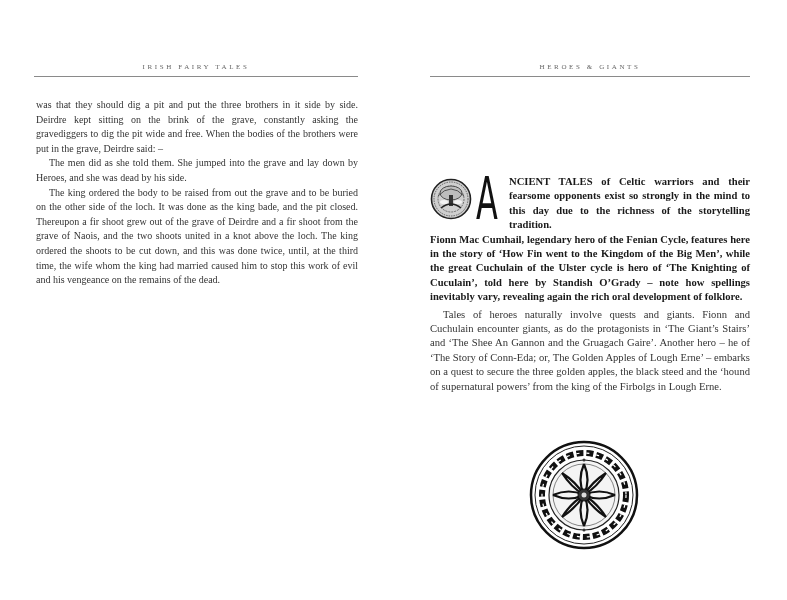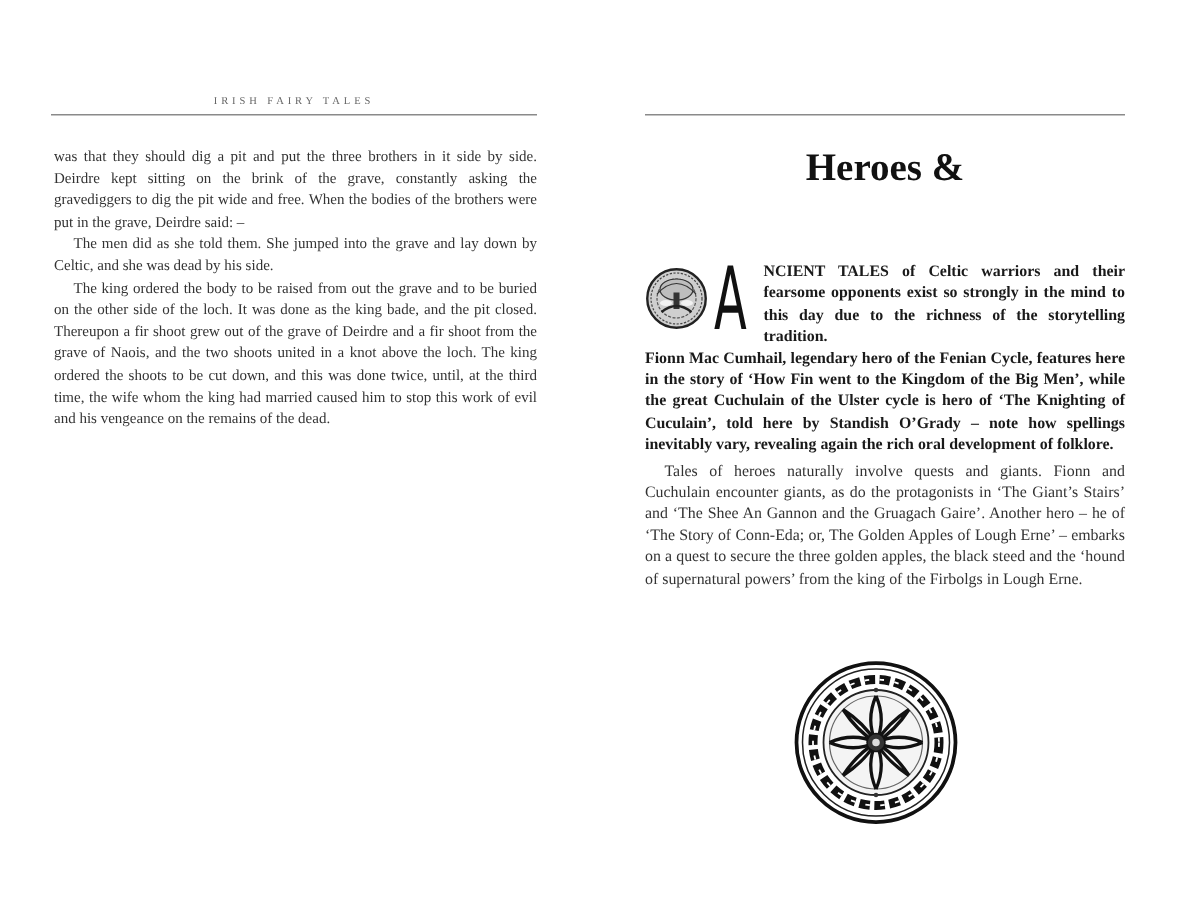--- a/index.html
+++ b/index.html
@@ -54,32 +54,32 @@
 </style>
 </head>
 <body>
 
 <div class="page page-left">
   <div class="running-head">IRISH FAIRY TALES</div>
   <div class="rule"></div>
 
   <div class="body-text">
     <p class="para">was that they should dig a pit and put the three brothers in it side by side. Deirdre kept sitting on the brink of the grave, constantly asking the gravediggers to dig the pit wide and free. When the bodies of the brothers were put in the grave, Deirdre said: –</p>
-    <p class="para indent">The men did as she told them. She jumped into the grave and lay down by Celtic, and she was dead by his side.</p>
+    <p class="para indent">The men did as she told them. She jumped into the grave and lay down by Heroes, and she was dead by his side.</p>
     <p class="para indent">The king ordered the body to be raised from out the grave and to be buried on the other side of the loch. It was done as the king bade, and the pit closed. Thereupon a fir shoot grew out of the grave of Deirdre and a fir shoot from the grave of Naois, and the two shoots united in a knot above the loch. The king ordered the shoots to be cut down, and this was done twice, until, at the third time, the wife whom the king had married caused him to stop this work of evil and his vengeance on the remains of the dead.</p>
   </div>
 
   <div class="page-number">70</div>
 </div>
 
 <div class="page page-right">
+  <div class="running-head">HEROES &amp; GIANTS</div>
   <div class="rule"></div>
 
   <div class="chapter-title">
-    <span>Heroes &amp;</span>
   </div>
 
   <div class="intro">
     <svg class="knot-tree" viewBox="0 0 42 42">
       <circle cx="21" cy="21" r="19.5" fill="#cfcfcf" stroke="#222" stroke-width="1.6"></circle>
       <circle cx="21" cy="21" r="17" fill="none" stroke="#444" stroke-width="0.8" stroke-dasharray="1.5 1"></circle>
       <circle cx="21" cy="21" r="13" fill="none" stroke="#555" stroke-width="0.8" stroke-dasharray="2 1"></circle>
       <ellipse cx="21" cy="15" rx="11" ry="7" fill="#bdbdbd" stroke="#333" stroke-width="0.8"></ellipse>
       <rect x="19" y="17" width="4" height="11" fill="#333"></rect>
       <path d="M11 30 Q21 22 31 30" fill="none" stroke="#222" stroke-width="1.5"></path>

